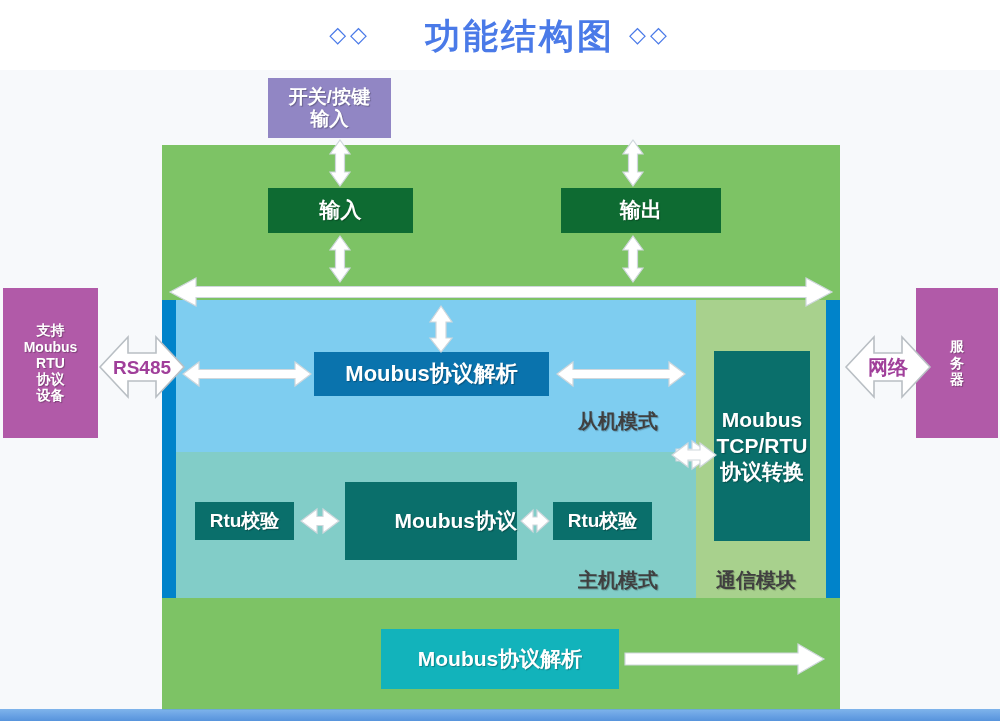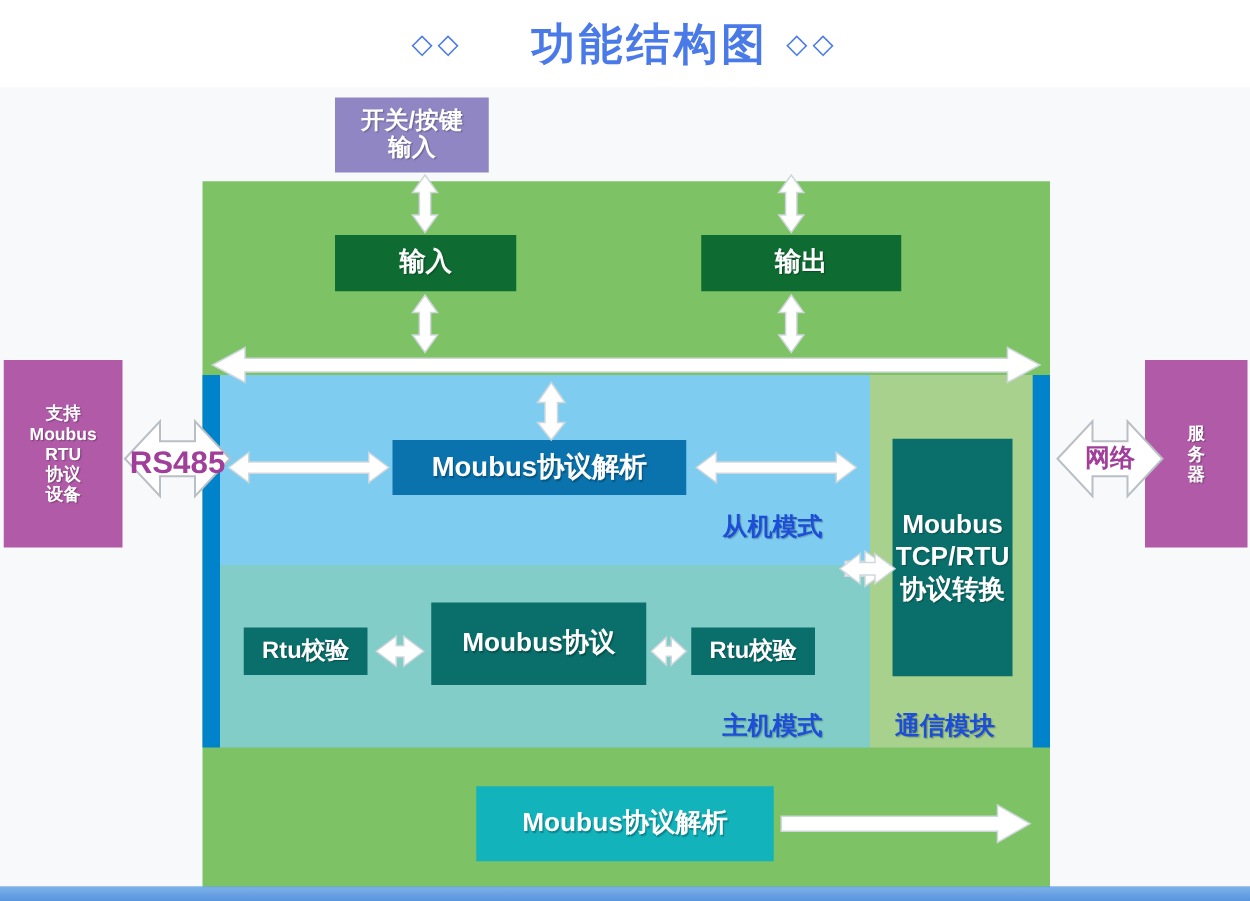--- a/index.html
+++ b/index.html
@@ -53,29 +53,29 @@
     text-shadow:1px 1px 1px rgba(0,0,0,.28);
   }
   .box-purple{background:#9186c4;font-size:19px;}
   .box-darkgreen{background:#0e6b32;font-size:21px;}
   .box-blue{background:#0a73ad;font-size:22px;}
   .box-teal-dark{background:#0a6f6b;font-size:21px;}
   .box-cyan{background:#12b3bb;font-size:21px;}
   .box-magenta{background:#b15aa8;font-size:14px;}
 
   .zone-label{
-    color:#1d4ed8;font-size:20px;font-weight:bold;
+    color:#404040;font-size:20px;font-weight:bold;
     text-shadow:1px 1px 1px rgba(0,0,0,.25);
   }
 
   
   .arrow-svg{position:absolute;overflow:visible;}
 
   .conn-label{
-    position:absolute;color:#a03f9a;font-size:25px;font-weight:bold;
+    position:absolute;color:#a03f9a;font-size:19px;font-weight:bold;
     line-height:1;
   }
   #bottom-strip{
     position:absolute;left:0;top:709px;width:1000px;height:12px;
     background:linear-gradient(180deg,#6aa8e8 0%,#4d90df 60%,#3b82d6 100%);
     opacity:.85;
   }
 </style>
 </head>
 <body>
@@ -135,21 +135,21 @@
 
   <div class="abs ctr box box-blue" style="left:314px;top:282px;width:235px;height:44px;">
     <span>Moubus协议解析</span>
   </div>
   <div class="abs zone-label" style="left:578px;top:338px;">从机模式</div>
 
   <div class="abs ctr box box-teal-dark" style="left:195px;top:432px;width:99px;height:38px;font-size:19px;">
     <span>Rtu校验</span>
   </div>
 
-  <div class="abs ctr box box-teal-dark" style="left:345px;top:412px;width:172px;height:66px;">
+  <div class="abs ctr box box-teal-dark" style="left:345px;top:412px;width:172px;height:78px;justify-content:flex-end;">
     <div>
       <div>Moubus协议</div>
     </div>
   </div>
 
   <div class="abs ctr box box-teal-dark" style="left:553px;top:432px;width:99px;height:38px;font-size:19px;">
     <span>Rtu校验</span>
   </div>
   <div class="abs zone-label" style="left:578px;top:497px;">主机模式</div>
 

